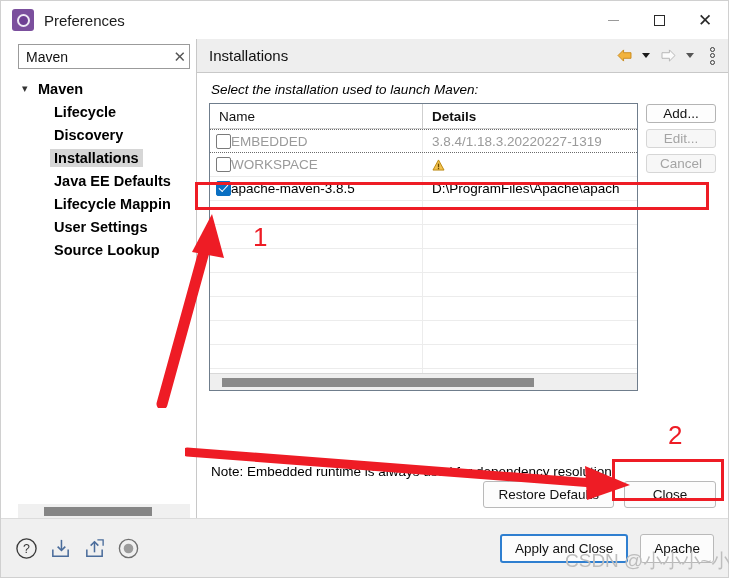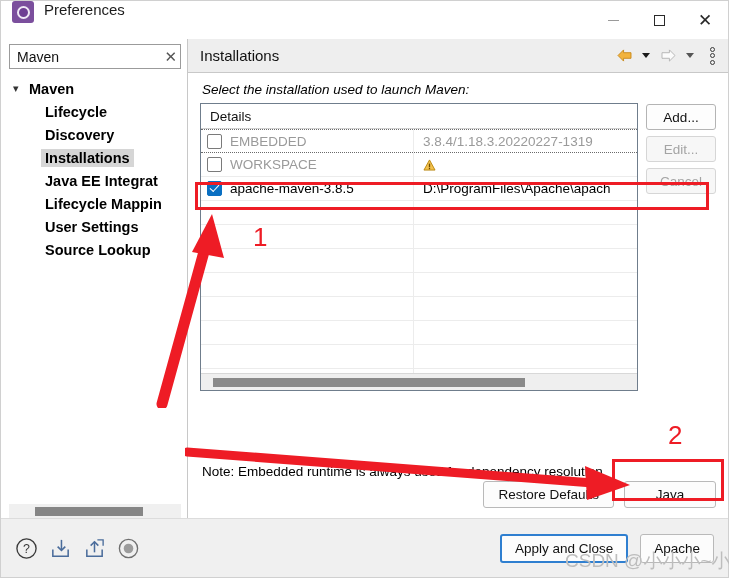--- a/index.html
+++ b/index.html
@@ -19,21 +19,21 @@
     background: #ffffff;
     border: 1px solid #d0d0d0;
     box-sizing: border-box;
     display: flex; flex-direction: column;
   }
 
   
   #titlebar {
     height: 38px; flex: 0 0 38px;
     background: #ffffff;
-    display: flex; align-items: flex-start;
+    display: flex; align-items: center;
     position: relative;
   }
   #app-icon {
     width: 22px; height: 22px; margin-left: 11px;
     border-radius: 3px;
     background: #7b4f9d;
     display: flex; align-items: center; justify-content: center;
   }
   #app-icon .gear {
     width: 13px; height: 13px; border-radius: 50%;
@@ -48,21 +48,21 @@
   .wbtn {
     width: 46px; height: 38px;
     display: flex; align-items: center; justify-content: center;
     font-size: 14px; color: #2a2a2a;
   }
   .wbtn .min { width: 11px; height: 1px; background: #9a9a9a; }
   .wbtn .max { width: 11px; height: 11px; border: 1.4px solid #2a2a2a; box-sizing: border-box; }
   .wbtn .cls { font-size: 17px; line-height: 1; font-weight: 300; }
 
   
-  #body { flex: 1 1 auto; display: flex; min-height: 0; }
+  #body { flex: 1 1 auto; display: flex; min-height: 0; padding-left: 9px; }
 
   #sidebar {
     width: 186px; flex: 0 0 186px;
     display: flex; flex-direction: column;
     background: #ffffff;
     padding: 0 0 0 8px; box-sizing: border-box;
   }
   #filter-wrap {
     margin: 5px 6px 6px 0;
     height: 25px;
@@ -147,27 +147,27 @@
     height: 288px;
     box-sizing: border-box;
     position: relative;
   }
   .thead { display: flex; height: 24px; flex: 0 0 24px; border-bottom: 1px solid #cfcfcf; }
   .th {
     display: flex; align-items: center; font-size: 13.5px; padding-left: 9px;
     color: #111; box-sizing: border-box;
   }
   .th.c1 { width: 213px; flex: 0 0 213px; border-right: 1px solid #cfcfcf; }
-  .th.c2 { flex: 1 1 auto; }
+  .th.c2 { flex: 1 1 auto; font-weight: bold; }
 
   .tbody { flex: 1 1 auto; overflow: hidden; position: relative; }
   .trow { display: flex; height: 24px; box-sizing: border-box; border-bottom: 1px solid #ececec; }
   .trow.focus-dotted { border-top: 1px dotted #6a6a6a; border-bottom: 1px dotted #6a6a6a; height: 24px; }
   .td { display: flex; align-items: center; font-size: 13.5px; box-sizing: border-box; }
-  .td.c1 { width: 213px; flex: 0 0 213px; border-right: 1px solid #ececec; padding-left: 6px; gap: 8px; }
+  .td.c1 { width: 213px; flex: 0 0 213px; border-right: 1px solid #ececec; padding-left: 6px; }
   .td.c2 { flex: 1 1 auto; padding-left: 9px; gap: 6px; overflow: hidden; white-space: nowrap; }
   .dim-text { color: #9a9a9a; }
 
   .cbox {
     width: 15px; height: 15px; border: 1px solid #7a7a7a; border-radius: 2px;
     background: #fff; box-sizing: border-box; flex: 0 0 15px;
   }
   .cbox.checked {
     background: #0a6fc2; border-color: #0a6fc2;
     display: flex; align-items: center; justify-content: center;
@@ -177,21 +177,21 @@
     border: solid #ffffff; border-width: 0 1.8px 1.8px 0;
     transform: rotate(43deg) translate(-1px,-1px);
   }
   .warn-ico { width: 13px; height: 12px; flex: 0 0 13px; }
 
   #table-scroll { flex: 0 0 16px; background: #efefef; border-top: 1px solid #d8d8d8; display: flex; align-items: center; }
   #table-scroll .thumb { width: 312px; height: 9px; background: #8a8a8a; margin-left: 12px; }
 
   #side-buttons { width: 70px; flex: 0 0 70px; display: flex; flex-direction: column; gap: 6px; padding-top: 1px; }
   .sbtn {
-    height: 26px; border: 1px solid #b4b4b4; border-radius: 3px;
+    height: 19px; border: 1px solid #b4b4b4; border-radius: 3px;
     background: #fdfdfd; font-family: inherit; font-size: 13.5px;
     color: #111; cursor: pointer; padding: 0;
   }
   .sbtn.disabled { color: #a4a4a4; background: #f7f7f7; border-color: #d6d6d6; cursor: default; }
 
   #note {
     font-size: 13.5px; margin: 9px 0 0 2px; line-height: 1.25; max-width: 430px;
   }
 
   #apply-row { margin-top: auto; display: flex; justify-content: flex-end; align-items: center; gap: 10px; padding-bottom: 10px; }
@@ -273,21 +273,21 @@
         <div class="tree-row child">
           <span class="lbl">Lifecycle</span>
         </div>
         <div class="tree-row child">
           <span class="lbl">Discovery</span>
         </div>
         <div class="tree-row child selected">
           <span class="lbl">Installations</span>
         </div>
         <div class="tree-row child">
-          <span class="lbl">Java EE Integrat</span>
+          <span class="lbl">Java EE Defaults</span>
         </div>
         <div class="tree-row child">
           <span class="lbl">Lifecycle Mappin</span>
         </div>
         <div class="tree-row child">
           <span class="lbl">User Settings</span>
         </div>
         <div class="tree-row child">
           <span class="lbl">Source Lookup</span>
         </div>
@@ -326,20 +326,21 @@
           </div>
         </div>
       </div>
 
       <div id="content-inner">
         <div id="select-label">Select the installation used to launch Maven:</div>
 
         <div id="table-area">
           <div id="table-box">
             <div class="thead">
+              <div class="th c1">Name</div>
               <div class="th c2">Details</div>
             </div>
             <div class="tbody">
 
               <div class="trow focus-dotted">
                 <div class="td c1">
                   <span class="cbox"></span>
                   <span class="dim-text">EMBEDDED</span>
                 </div>
                 <div class="td c2 dim-text">3.8.4/1.18.3.20220227-1319</div>
@@ -409,21 +410,21 @@
             <button class="sbtn">Add...</button>
             <button class="sbtn disabled">Edit...</button>
             <button class="sbtn disabled">Cancel</button>
           </div>
         </div>
 
         <div id="note">Note: Embedded runtime is always used for dependency resolution</div>
 
         <div id="apply-row">
           <button class="wbtn2">Restore Defaults</button>
-          <button class="wbtn2" id="apply-btn">Java</button>
+          <button class="wbtn2" id="apply-btn">Close</button>
         </div>
       </div>
     </div>
   </div>
 
   <div id="footer">
     <div id="footer-icons">
       <svg class="ficon" viewBox="0 0 24 24">
         <circle cx="12" cy="12" r="10" fill="none" stroke="#3b3b3b" stroke-width="1.4"></circle>
         <text x="12" y="17" font-size="13" text-anchor="middle" fill="#3b3b3b" font-family="Liberation Sans, sans-serif">?</text>

